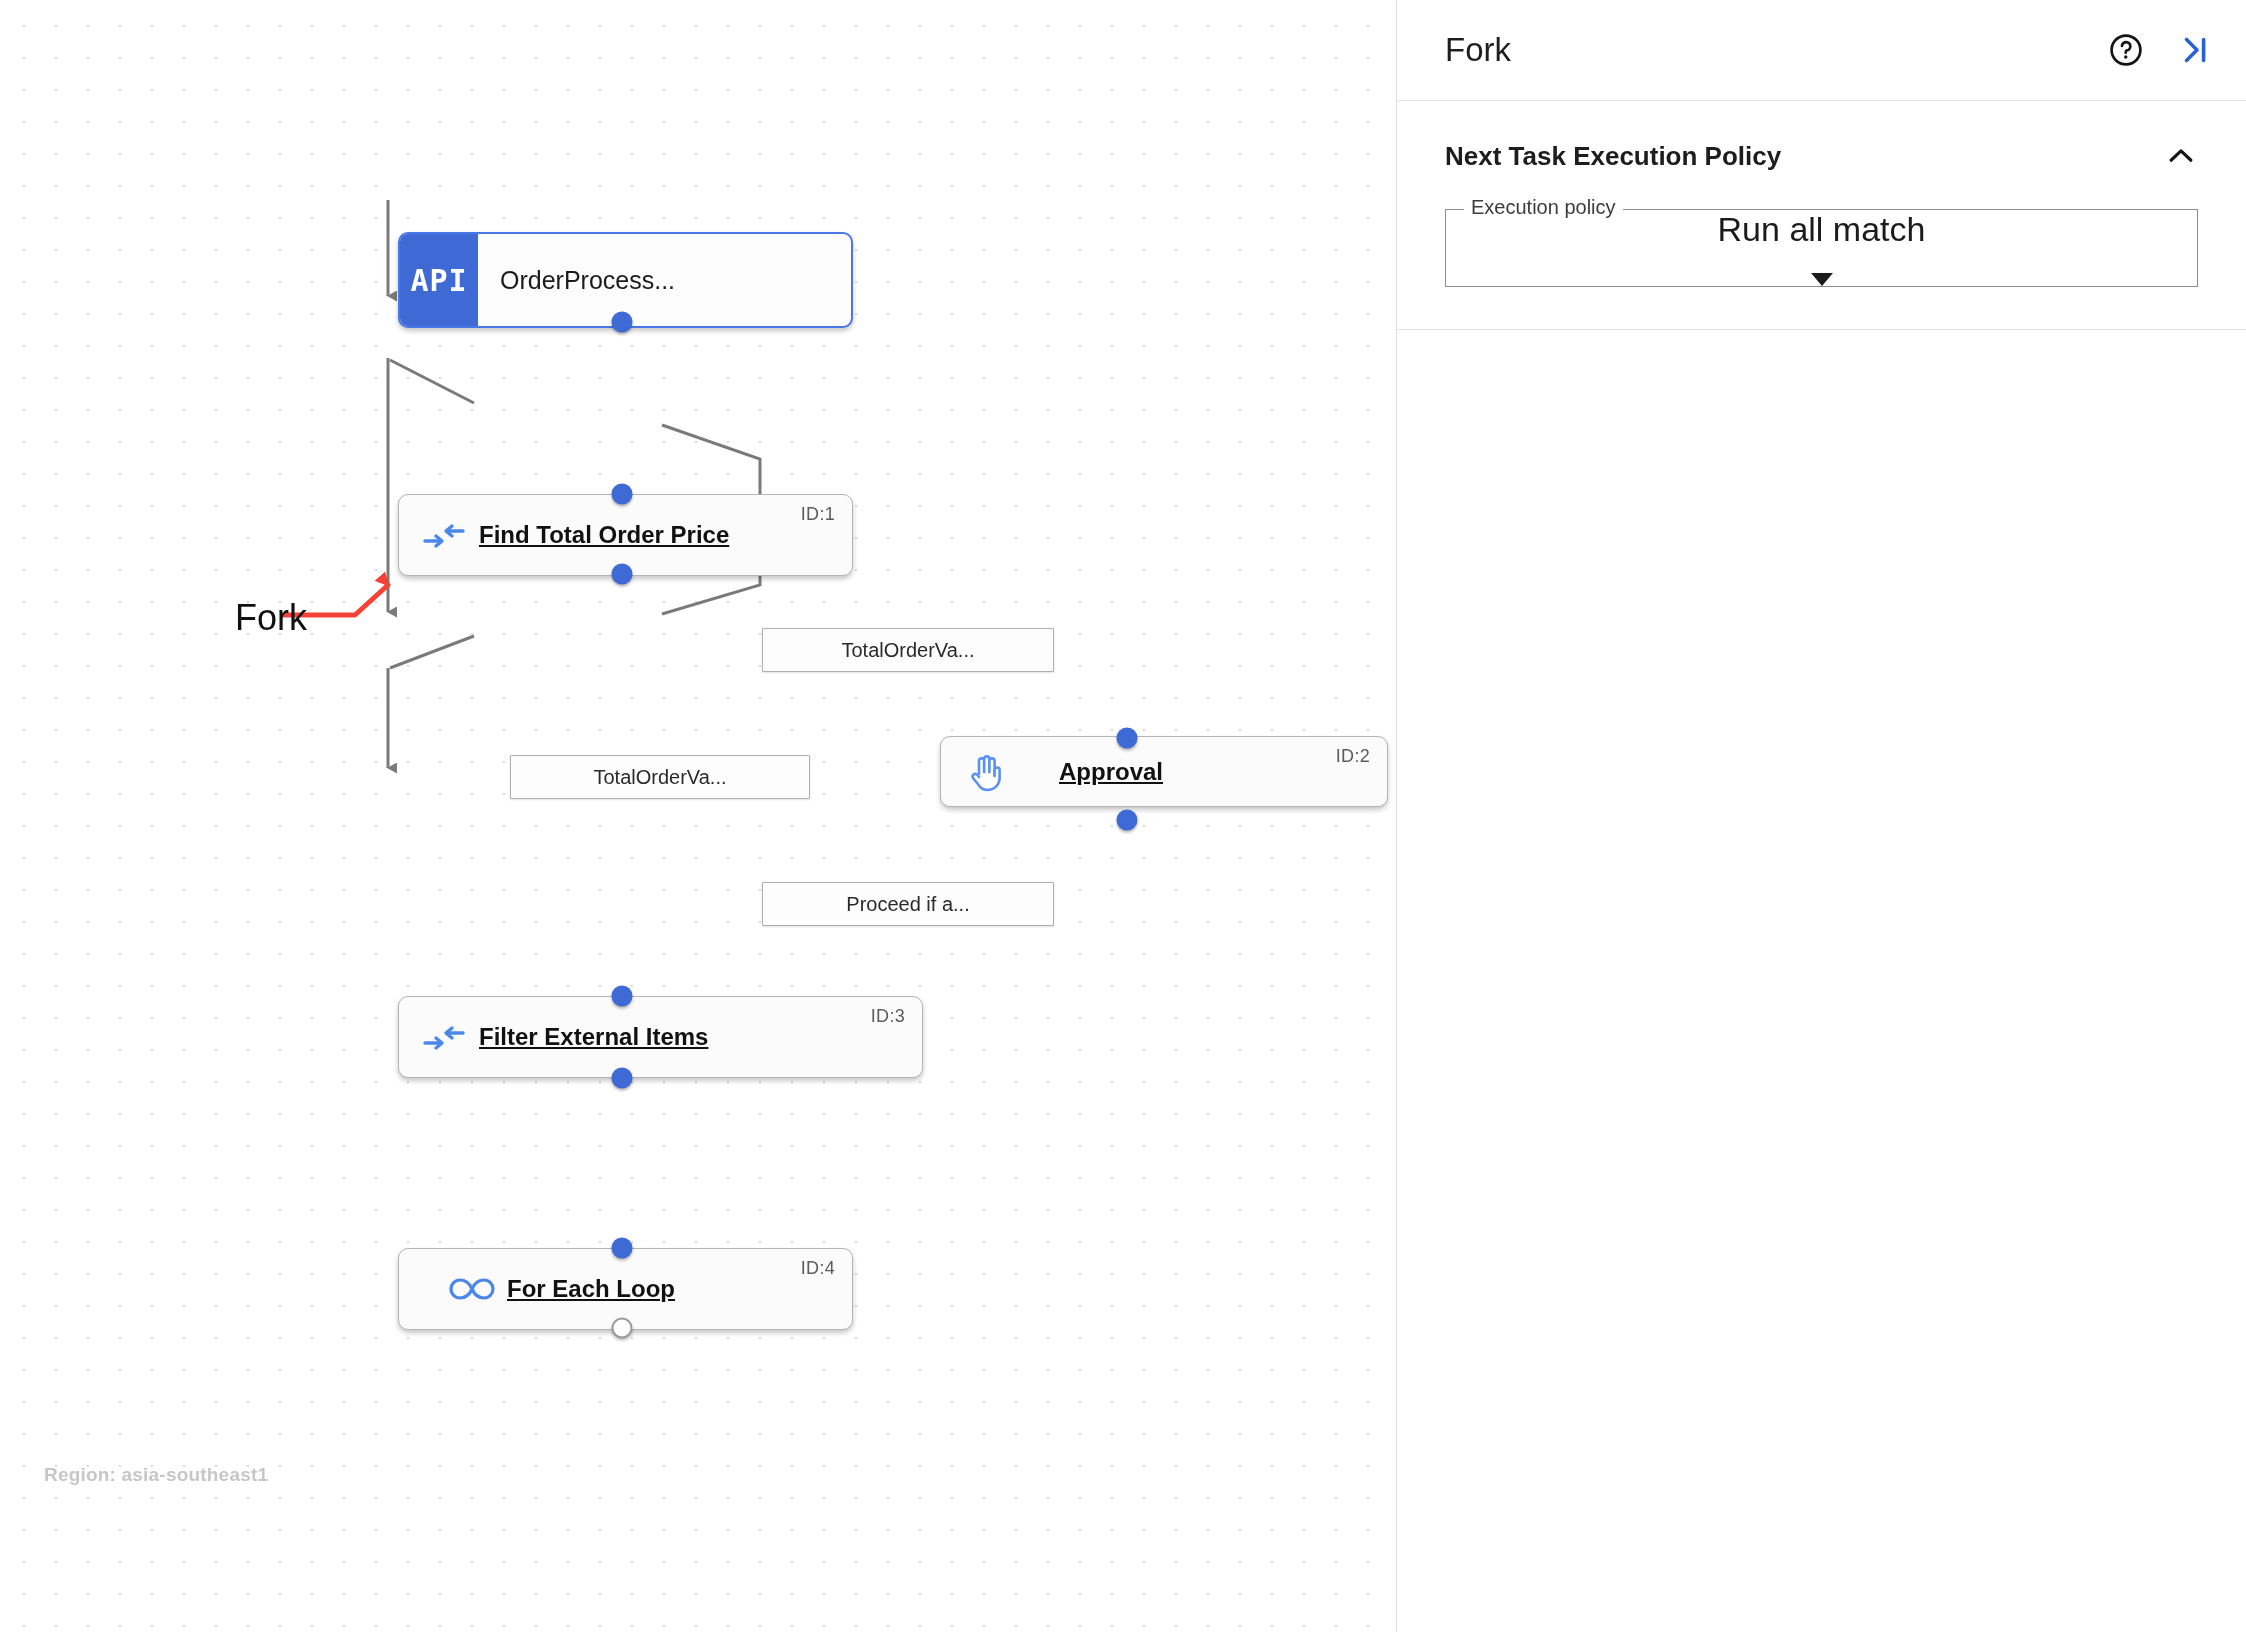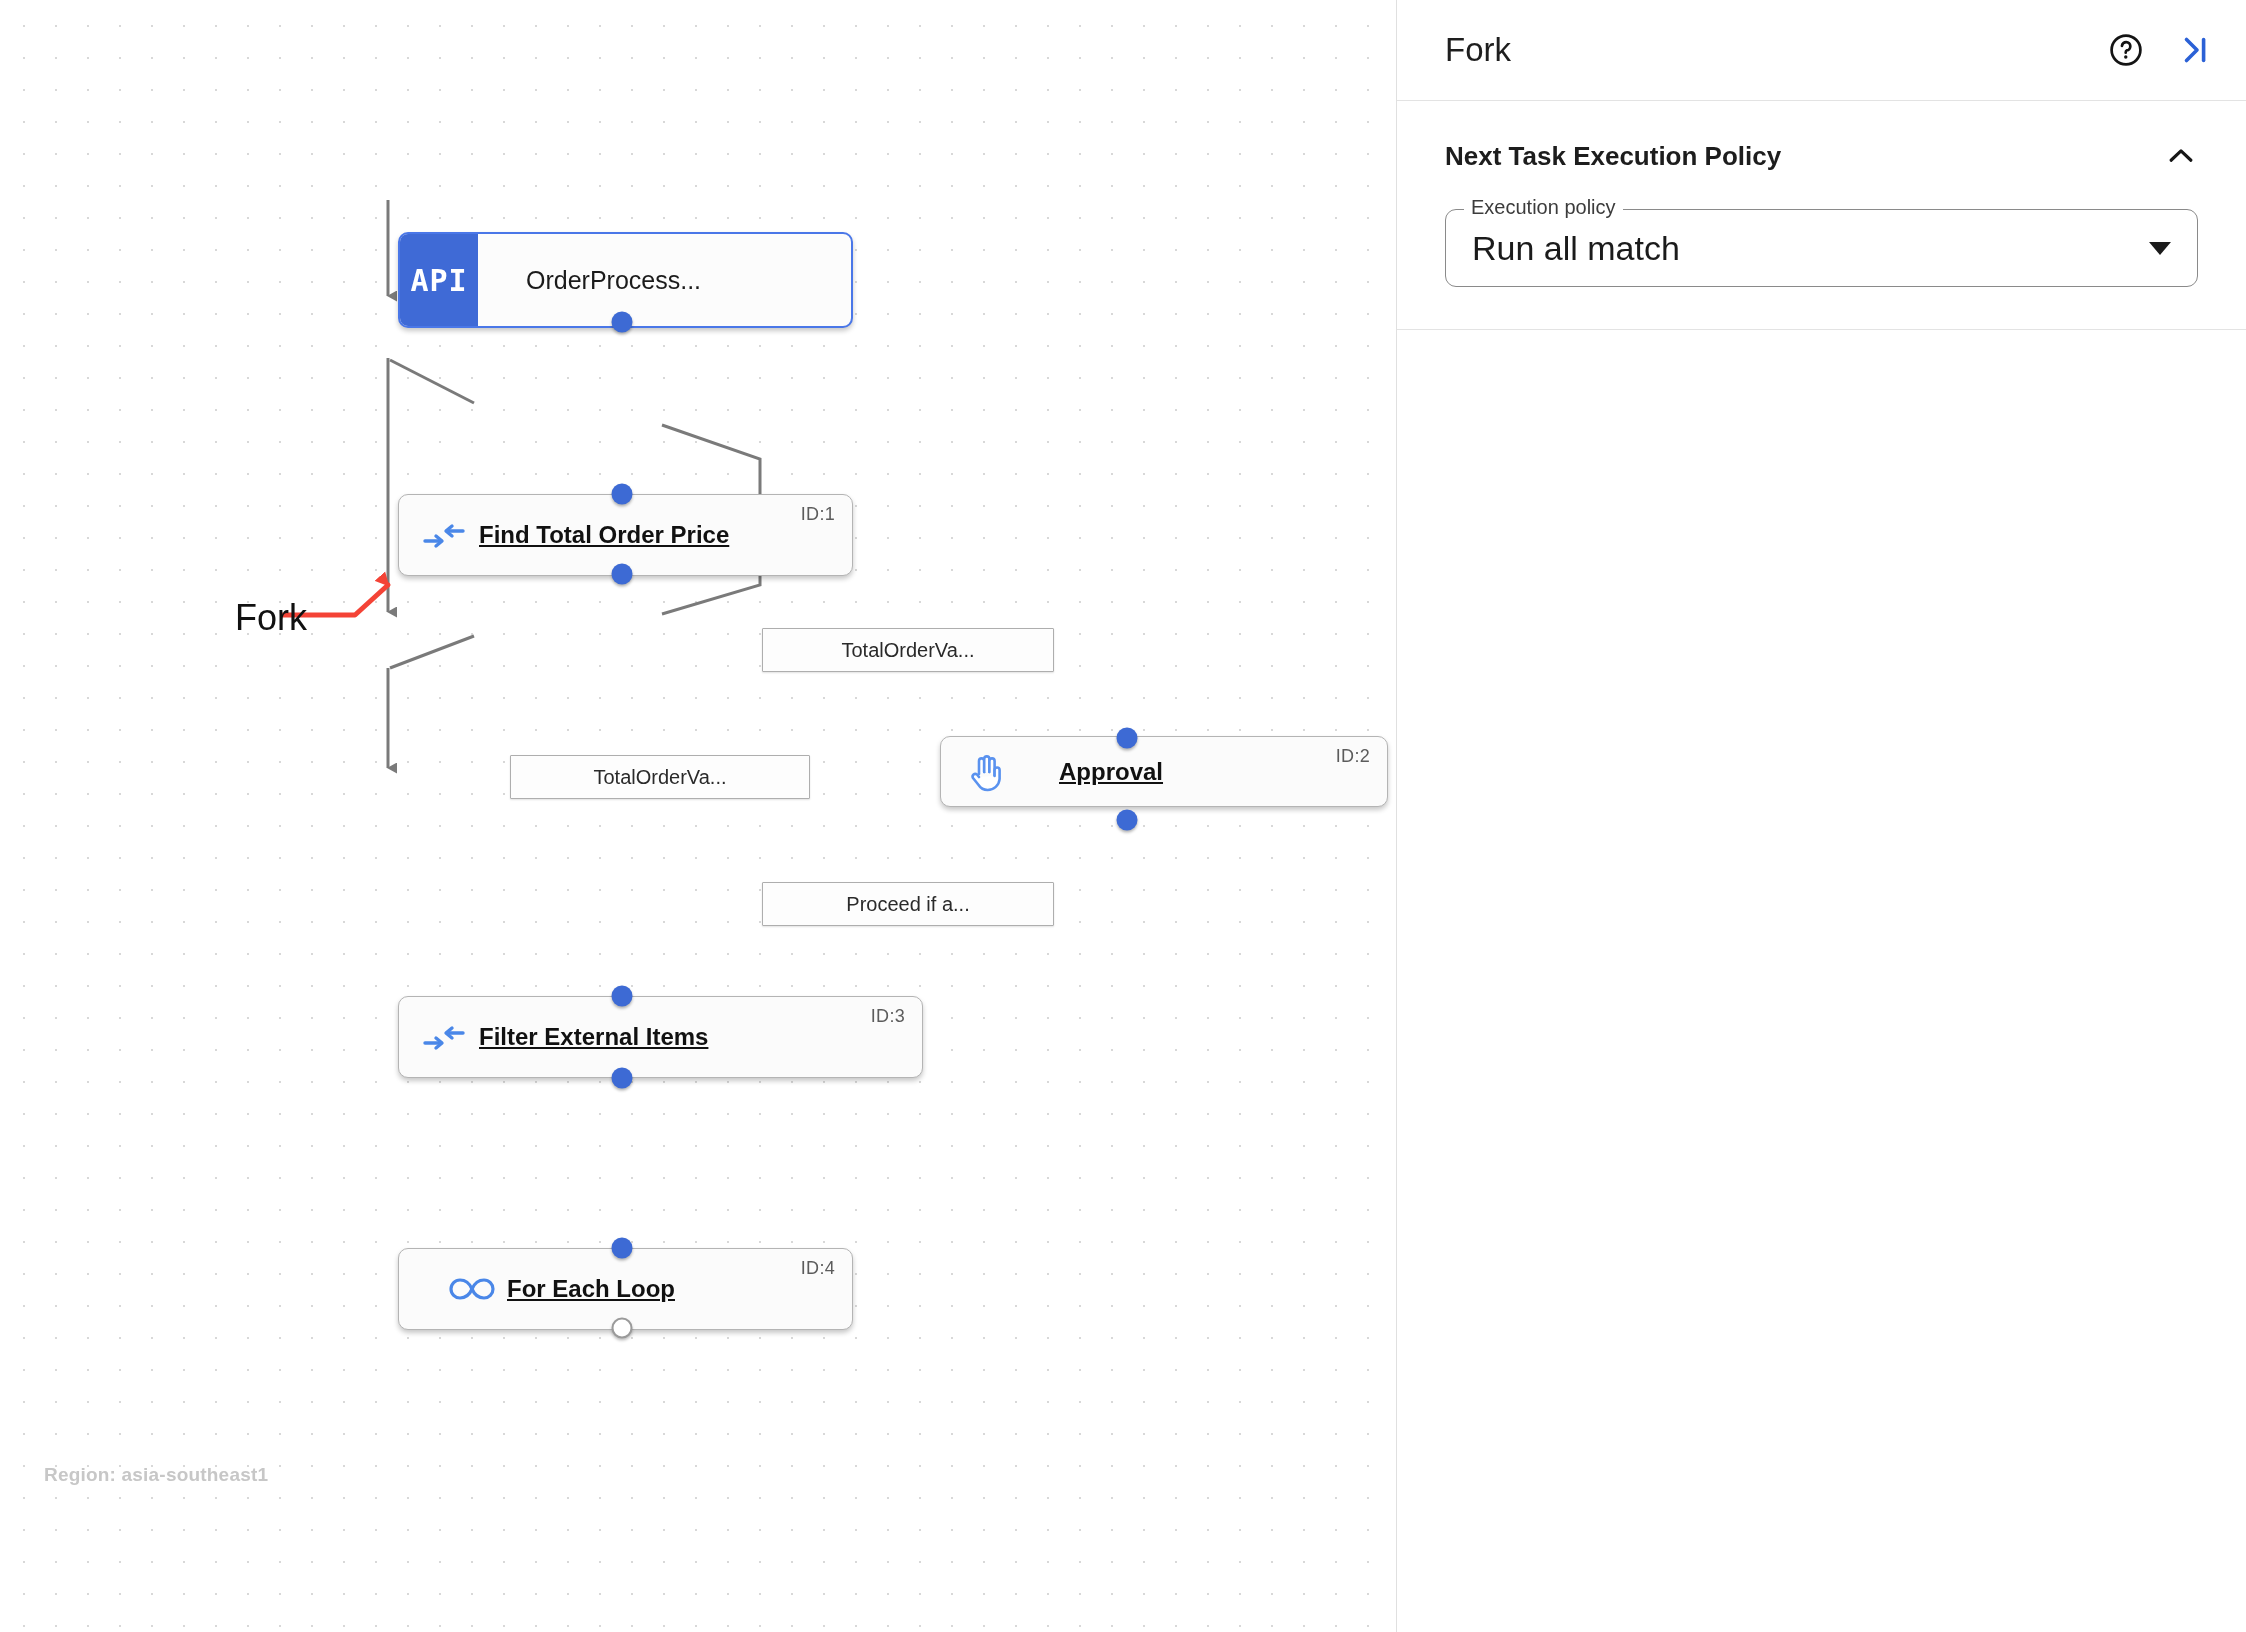--- a/index.html
+++ b/index.html
@@ -44,21 +44,20 @@
     border-radius: 10px;
     box-shadow: 0 3px 5px rgba(0,0,0,.22);
     display: flex; align-items: center;
     overflow: visible;
   }
   .node.trigger {
     border: 2px solid #4a77e8;
     background: #fcfcfc;
     padding: 0;
     overflow: hidden;
-    gap: 26px;
   }
   .api-badge {
     width: 78px; height: 100%;
     background: #3f6ad6;
     color: #fff;
     display: flex; align-items: center; justify-content: center;
     font-family: "DejaVu Sans Mono", "Liberation Mono", monospace;
     font-size: 30px; font-weight: 700; letter-spacing: 1px;
     flex: 0 0 auto;
   }
@@ -137,23 +136,24 @@
     display: flex; align-items: center; justify-content: space-between;
     margin-bottom: 36px;
   }
   .section-title { font-size: 26px; font-weight: 700; color: #1d1d1d; }
 
   
   .field {
     position: relative;
     height: 78px;
     border: 1px solid #8a8a8a;
-    border-radius: 11px;
+    border-radius: 0;
     display: flex; align-items: center;
     padding: 0 26px;
+    flex-direction: column;
   }
   .field-legend {
     position: absolute; left: 18px; top: -13px;
     background: #fff; padding: 0 7px;
     font-size: 20px; color: #3c3c3c;
     line-height: 1; white-space: nowrap;
   }
   .field-value { font-size: 34px; color: #1b1b1b; flex: 1 1 auto; }
   .caret-down {
     width: 0; height: 0;

